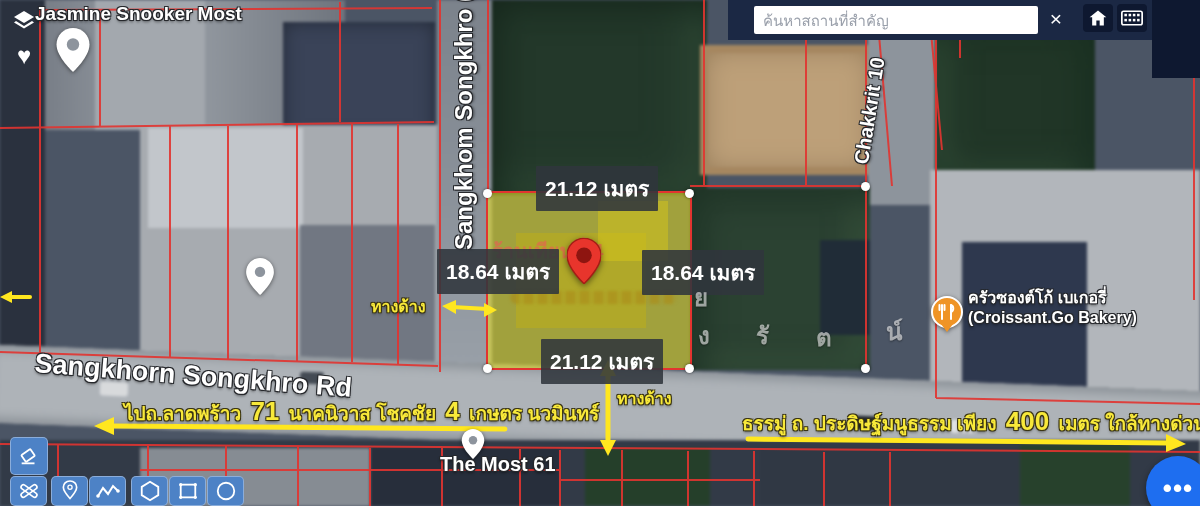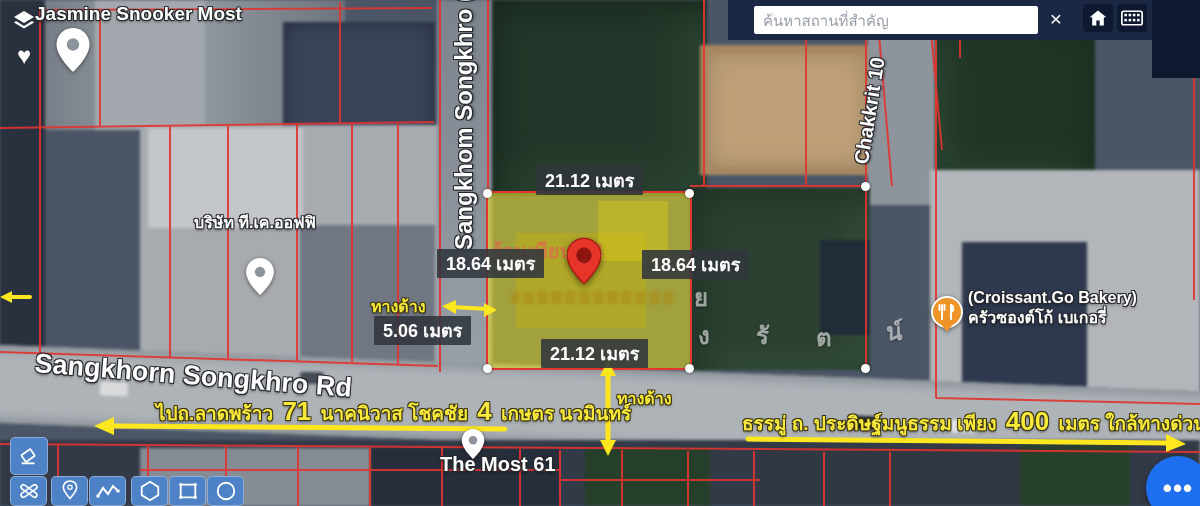--- a/index.html
+++ b/index.html
@@ -10,21 +10,21 @@
   
   .photo{position:absolute;inset:0;filter:blur(1.4px) saturate(.92);}
   .blk{position:absolute;}
   
   .lines{position:absolute;inset:0;pointer-events:none;}
   .wlabel{color:#fff;font-weight:bold;white-space:nowrap;
     text-shadow:-1px -1px 0 #26282c,1px -1px 0 #26282c,-1px 1px 0 #26282c,1px 1px 0 #26282c,0 2px 3px rgba(0,0,0,.55);}
   .ylabel{color:#f8e93a;font-weight:bold;white-space:nowrap;
     text-shadow:-1px -1px 0 #3a3412,1px -1px 0 #3a3412,-1px 1px 0 #3a3412,1px 1px 0 #3a3412,0 2px 3px rgba(0,0,0,.5);}
   .badge{position:absolute;background:rgba(48,53,60,.88);color:#fff;
-    font-size:18px;font-weight:bold;padding:0 9px;white-space:nowrap;border-radius:1px;}
+    font-size:21px;font-weight:bold;padding:6px 9px;white-space:nowrap;border-radius:1px;}
   .vtext{writing-mode:vertical-rl;transform:rotate(180deg);}
   .num-big{font-size:26px;margin:0 4px;}
   .pin-w{filter:drop-shadow(0 1px 2px rgba(0,0,0,.5));}
   .cdot{position:absolute;width:9px;height:9px;border-radius:50%;background:#fff;
     box-shadow:0 0 3px rgba(0,0,0,.6);}
   
   .topstrip{position:absolute;left:728px;top:0;width:424px;height:40px;background:#1b2844;}
   .search{position:absolute;left:754px;top:6px;width:284px;height:28px;background:#fff;
     border:none;border-radius:2px;padding:0 9px;font-size:15px;color:#333;outline:none;
     font-family:"Liberation Sans",sans-serif;}
@@ -151,44 +151,42 @@
       <line x1="8" y1="297" x2="30" y2="297" stroke-width="4"></line>
       <polygon points="0,297 12,291 12,303" stroke="none"></polygon>
     </g>
   </svg>
 
   <div class="badge" style="left:536px;top:166px;">21.12 เมตร</div>
   <div class="badge" style="left:437px;top:249px;">18.64 เมตร</div>
   <div class="badge" style="left:642px;top:250px;">18.64 เมตร</div>
   <div class="badge" style="left:541px;top:339px;">21.12 เมตร</div>
   <div class="ylabel abs" style="left:371px;top:294px;font-size:16px;">ทางด้าง</div>
-  <div class="badge" style="left:374px;top:316px;">5.06 เมตร</div>
   <div class="ylabel abs" style="left:617px;top:386px;font-size:16px;">ทางด้าง</div>
 
-  <div class="ylabel abs" style="left:156px;top:396px;width:430px;font-size:19px;">
+  <div class="ylabel abs" style="left:124px;top:396px;width:430px;font-size:19px;">
     <span>ไปถ.ลาดพร้าว</span>
     <span class="num-big">71</span>
     <span>นาคนิวาส โชคชัย</span>
     <span class="num-big">4</span>
     <span>เกษตร นวมินทร์</span>
   </div>
   <div class="ylabel abs" style="left:742px;top:406px;width:420px;font-size:19px;text-align:center;">
     <span>ธรรมู่ ถ. ประดิษฐ์มนูธรรม เพียง</span>
     <span class="num-big">400</span>
     <span>เมตร ใกล้ทางด่วน</span>
   </div>
 
   <div class="wlabel abs" style="left:35px;top:3px;font-size:19px;">Jasmine Snooker Most</div>
   <svg class="abs pin-w" style="left:56px;top:28px;" width="34" height="44" viewBox="0 0 24 32">
     <path d="M12,0 C5.4,0 0,5.4 0,12 C0,21 12,32 12,32 C12,32 24,21 24,12 C24,5.4 18.6,0 12,0 Z" fill="#fff"></path>
     <circle cx="12" cy="12" r="4.5" fill="#8d949d"></circle>
   </svg>
 
   <div class="wlabel abs" style="left:160px;top:212px;width:190px;font-size:16px;text-align:center;line-height:22px;">
-    <div>บริษัท ที.เค.ออฟฟิ</div>
   </div>
   <svg class="abs pin-w" style="left:246px;top:258px;" width="28" height="37" viewBox="0 0 24 32">
     <path d="M12,0 C5.4,0 0,5.4 0,12 C0,21 12,32 12,32 C12,32 24,21 24,12 C24,5.4 18.6,0 12,0 Z" fill="#fff"></path>
     <circle cx="12" cy="12" r="4.5" fill="#8d949d"></circle>
   </svg>
 
   <div class="wlabel abs vtext" style="left:450px;top:-10px;height:260px;font-size:24px;">Sangkhom Songkhro (</div>
 
   <div class="abs" style="left:862px;top:10px;transform:rotate(9deg);">
     <div class="wlabel vtext" style="height:155px;font-size:20px;">Chakkrit 10</div>
@@ -207,22 +205,22 @@
     <path d="M17,36 L11,28 L23,28 Z" fill="#ef9426"></path>
     <g stroke="#fff" stroke-width="2" stroke-linecap="round">
       <line x1="12" y1="9" x2="12" y2="23"></line>
         <line x1="9.5" y1="9" x2="9.5" y2="14"></line>
       <line x1="14.5" y1="9" x2="14.5" y2="14"></line>
         <line x1="21" y1="9" x2="21" y2="23"></line>
       <path d="M21,9 C24,10 24,15 21,16" fill="none"></path>
     </g>
   </svg>
   <div class="wlabel abs" style="left:968px;top:288px;font-size:16px;line-height:20px;">
+    <div>ครัวซองต์โก้ เบเกอรี่</div>
     <div>(Croissant.Go Bakery)</div>
-    <div>ครัวซองต์โก้ เบเกอรี่</div>
   </div>
 
   <span class="bigletter" style="left:694px;top:278px;">ย</span>
   <span class="bigletter" style="left:698px;top:316px;">ง</span>
   <span class="bigletter" style="left:756px;top:316px;">รั</span>
   <span class="bigletter" style="left:816px;top:318px;">ต</span>
   <span class="bigletter" style="left:886px;top:312px;">น์</span>
 
   <div class="topstrip"></div>
   <input class="search" type="text" value="" placeholder="ค้นหาสถานที่สำคัญ" style="">

